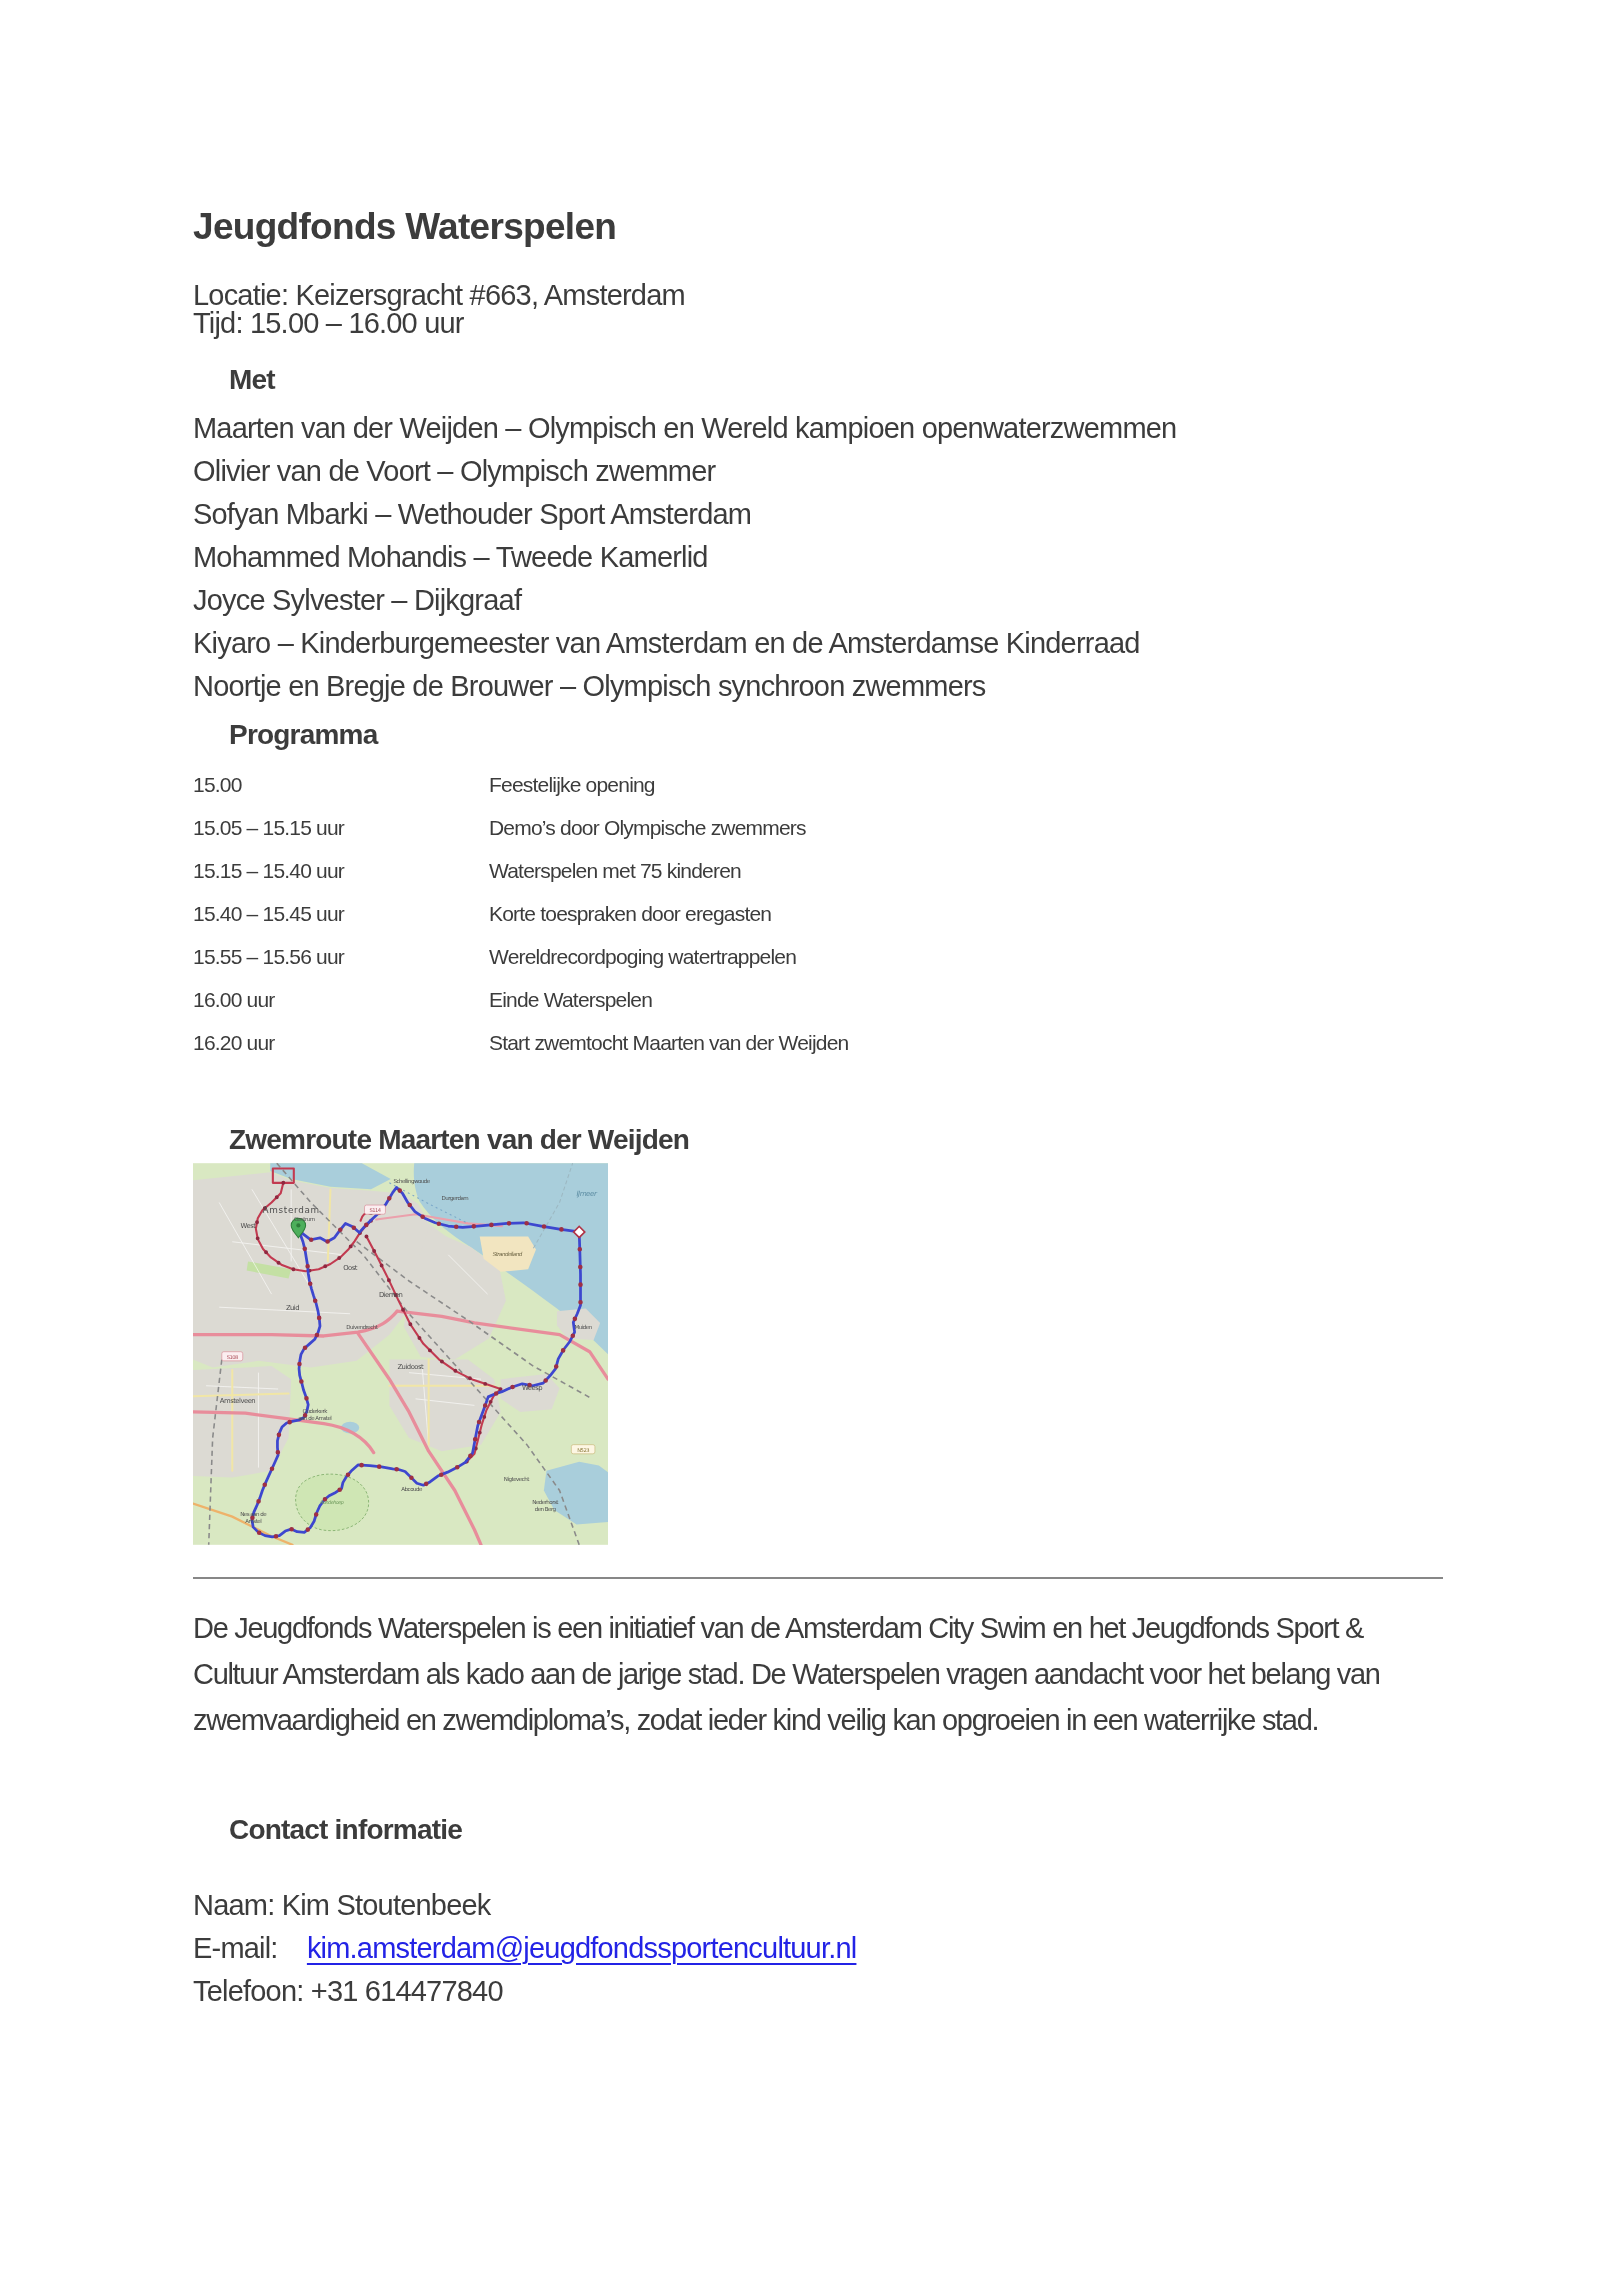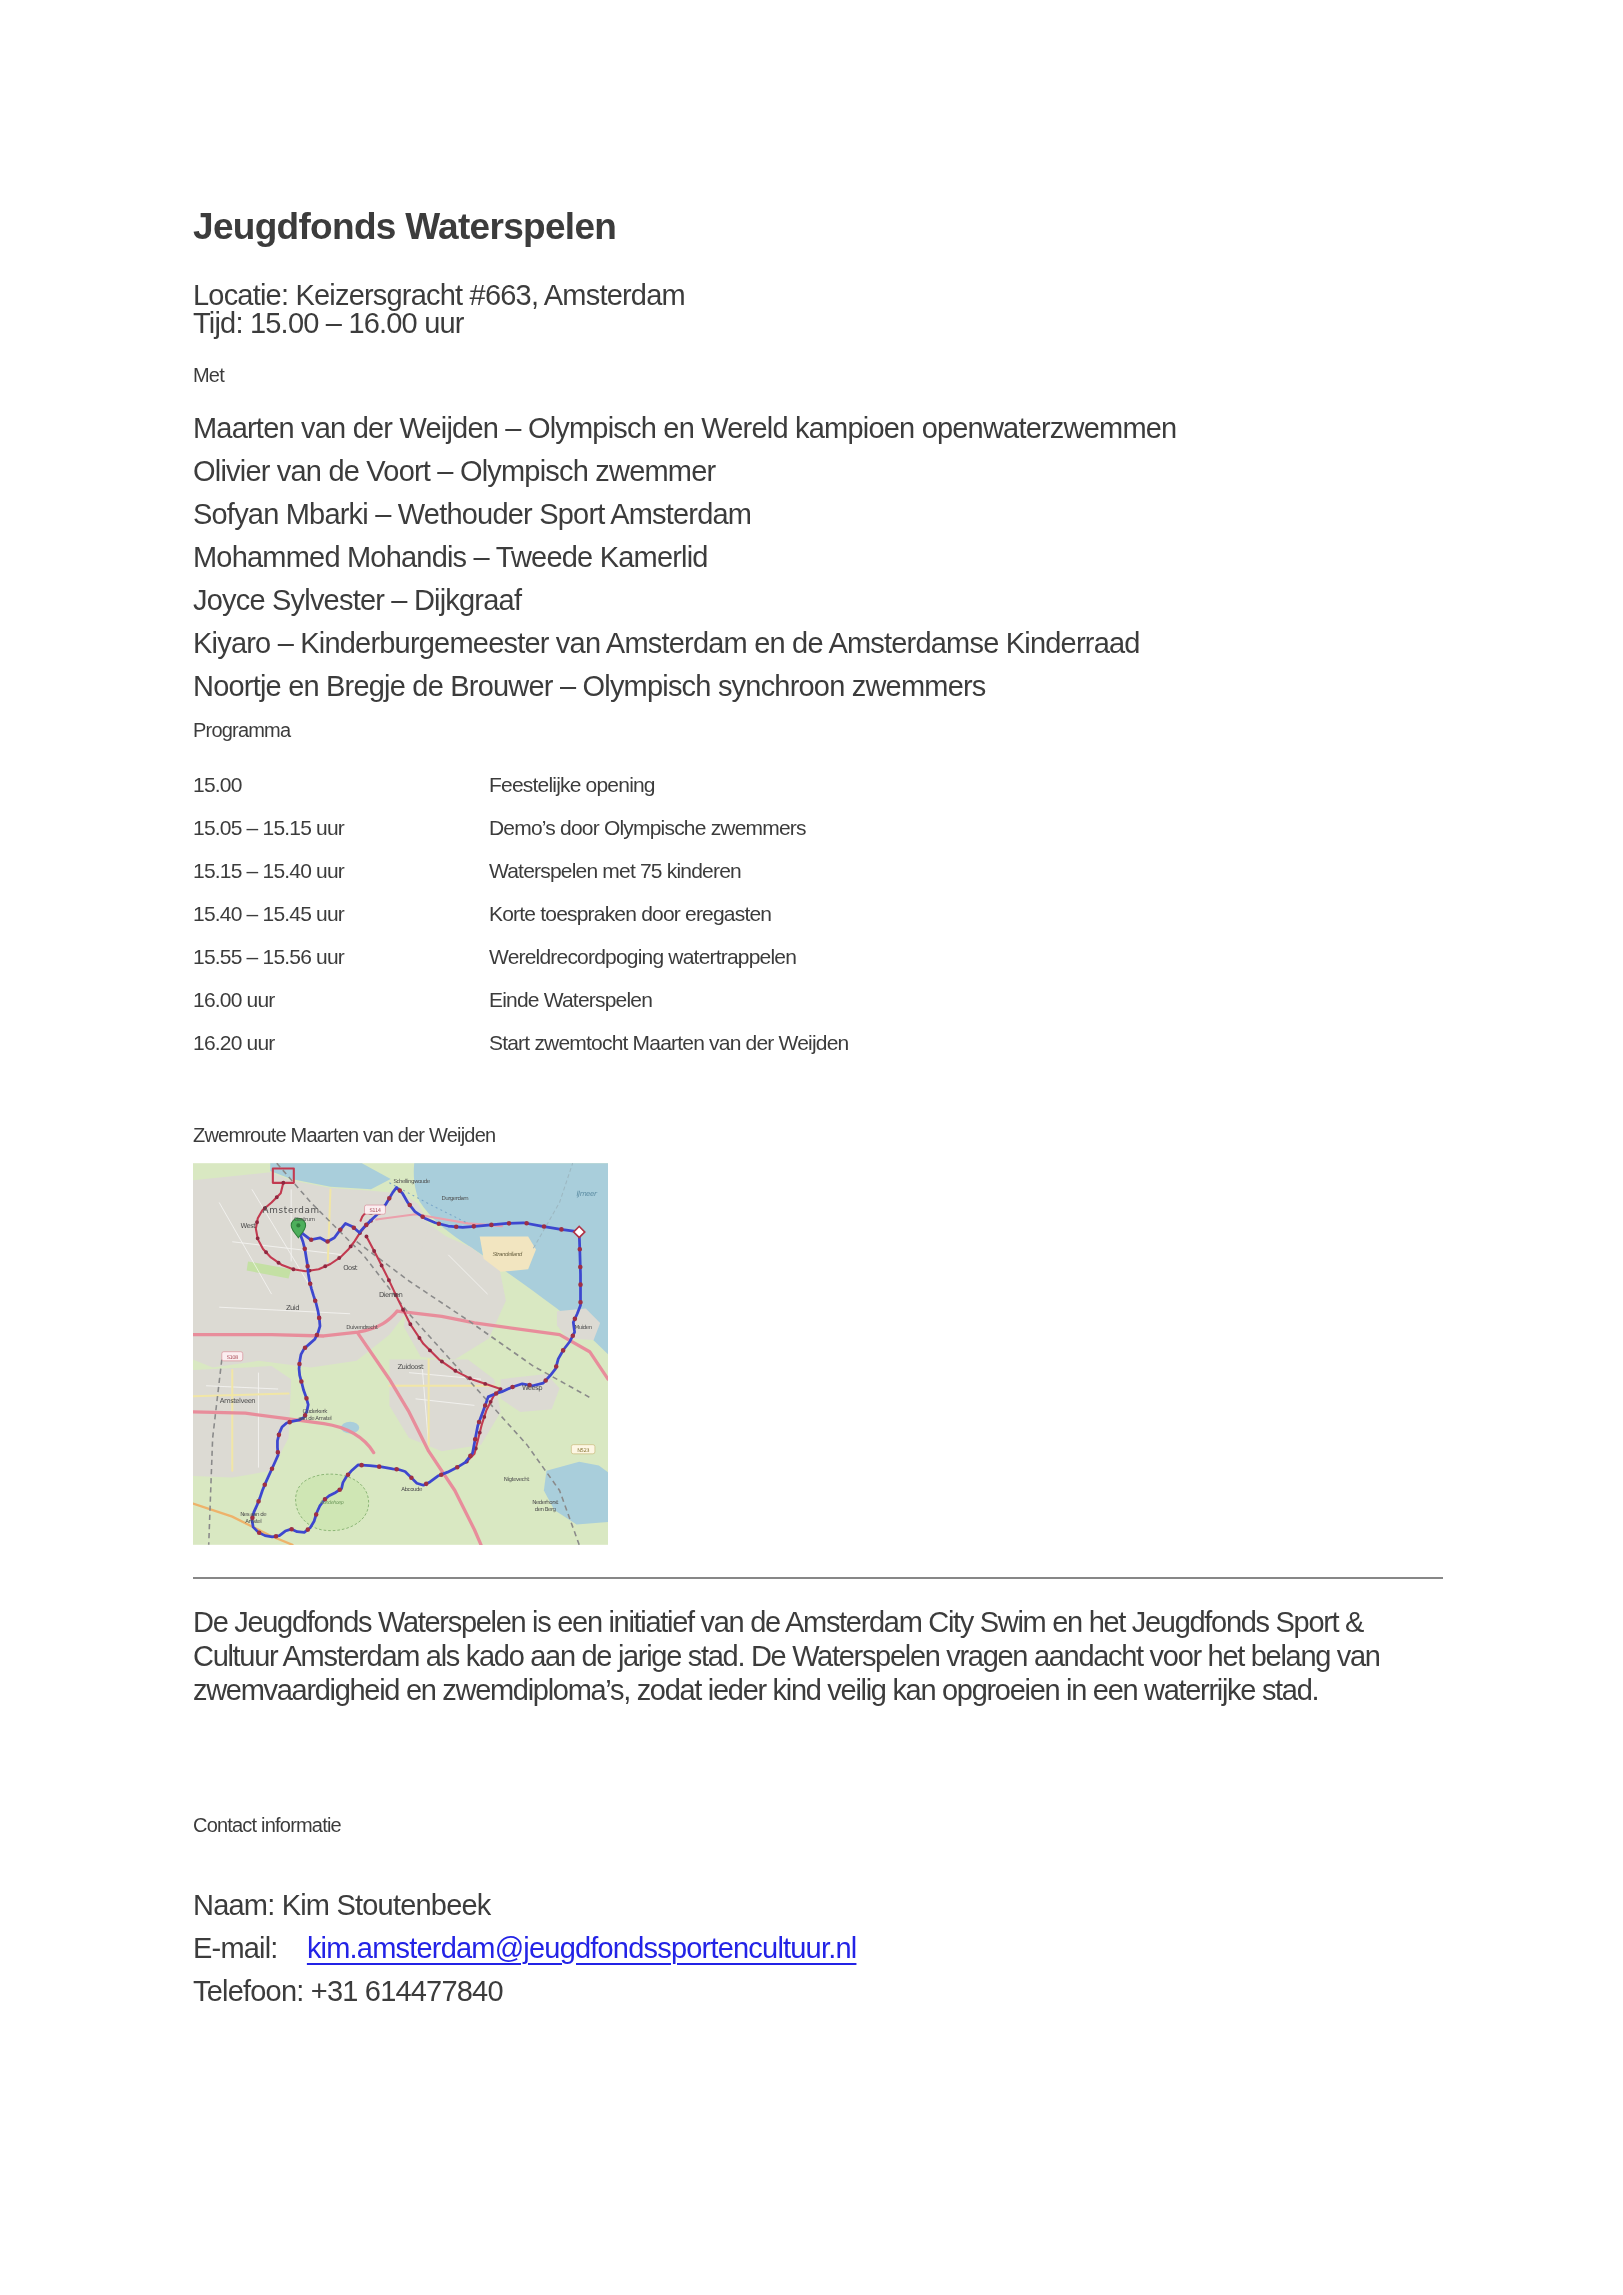--- a/index.html
+++ b/index.html
@@ -6,32 +6,32 @@
   .page{
     position:relative;width:1316px;height:2295px;background:#fff;
     font-family:"Liberation Sans",sans-serif;color:var(--text,#3c3c3c);
     letter-spacing:-0.8px;
   }
   .abs{position:absolute;left:193px;}
   .doc-title{top:206px;font-size:37px;font-weight:bold;letter-spacing:-0.7px;color:var(--text,#3c3c3c);}
   .body-line{font-size:29px;line-height:35px;white-space:nowrap;}
   .line-locatie{top:278px;}
   .line-tijd{top:306px;}
-  .h2{font-size:20px;font-weight:normal;white-space:nowrap;}
+  .h2{font-size:28px;font-weight:bold;white-space:nowrap;margin-left:36px;}
   .h-met{top:364px;}
   .met-list{top:407px;}
   .met-list .li{font-size:29px;height:43px;line-height:43px;white-space:nowrap;}
   .h-programma{top:719px;}
   .program{top:763px;width:1244px;}
   .prow{display:flex;height:43px;line-height:43px;font-size:21px;white-space:nowrap;}
   .ptime{width:296px;flex:0 0 296px;}
   .h-route{top:1124px;}
   .map-wrap{top:1163px;width:415px;height:382px;}
   .divider{top:1577px;width:1250px;border-top:2px solid var(--divider,#878787);height:0;}
-  .about{top:1605px;width:1244px;font-size:29px;line-height:34px;letter-spacing:-1.3px;}
+  .about{top:1605px;width:1244px;font-size:29px;line-height:46px;letter-spacing:-1.3px;}
   .h-contact{top:1814px;}
   .line-naam{top:1888px;}
   .line-email{top:1931px;}
   .line-tel{top:1974px;}
   a.email{color:var(--link,#2323e6);text-decoration:underline;text-decoration-thickness:2px;text-underline-offset:4.6px;margin-left:22px;}
   
   svg{display:block;}
   .water{fill:var(--map_water,#a9cedb);}
   .land{fill:var(--map_land,#d9e8c2);}
   .urban{fill:var(--map_urban,#dcdad3);}

